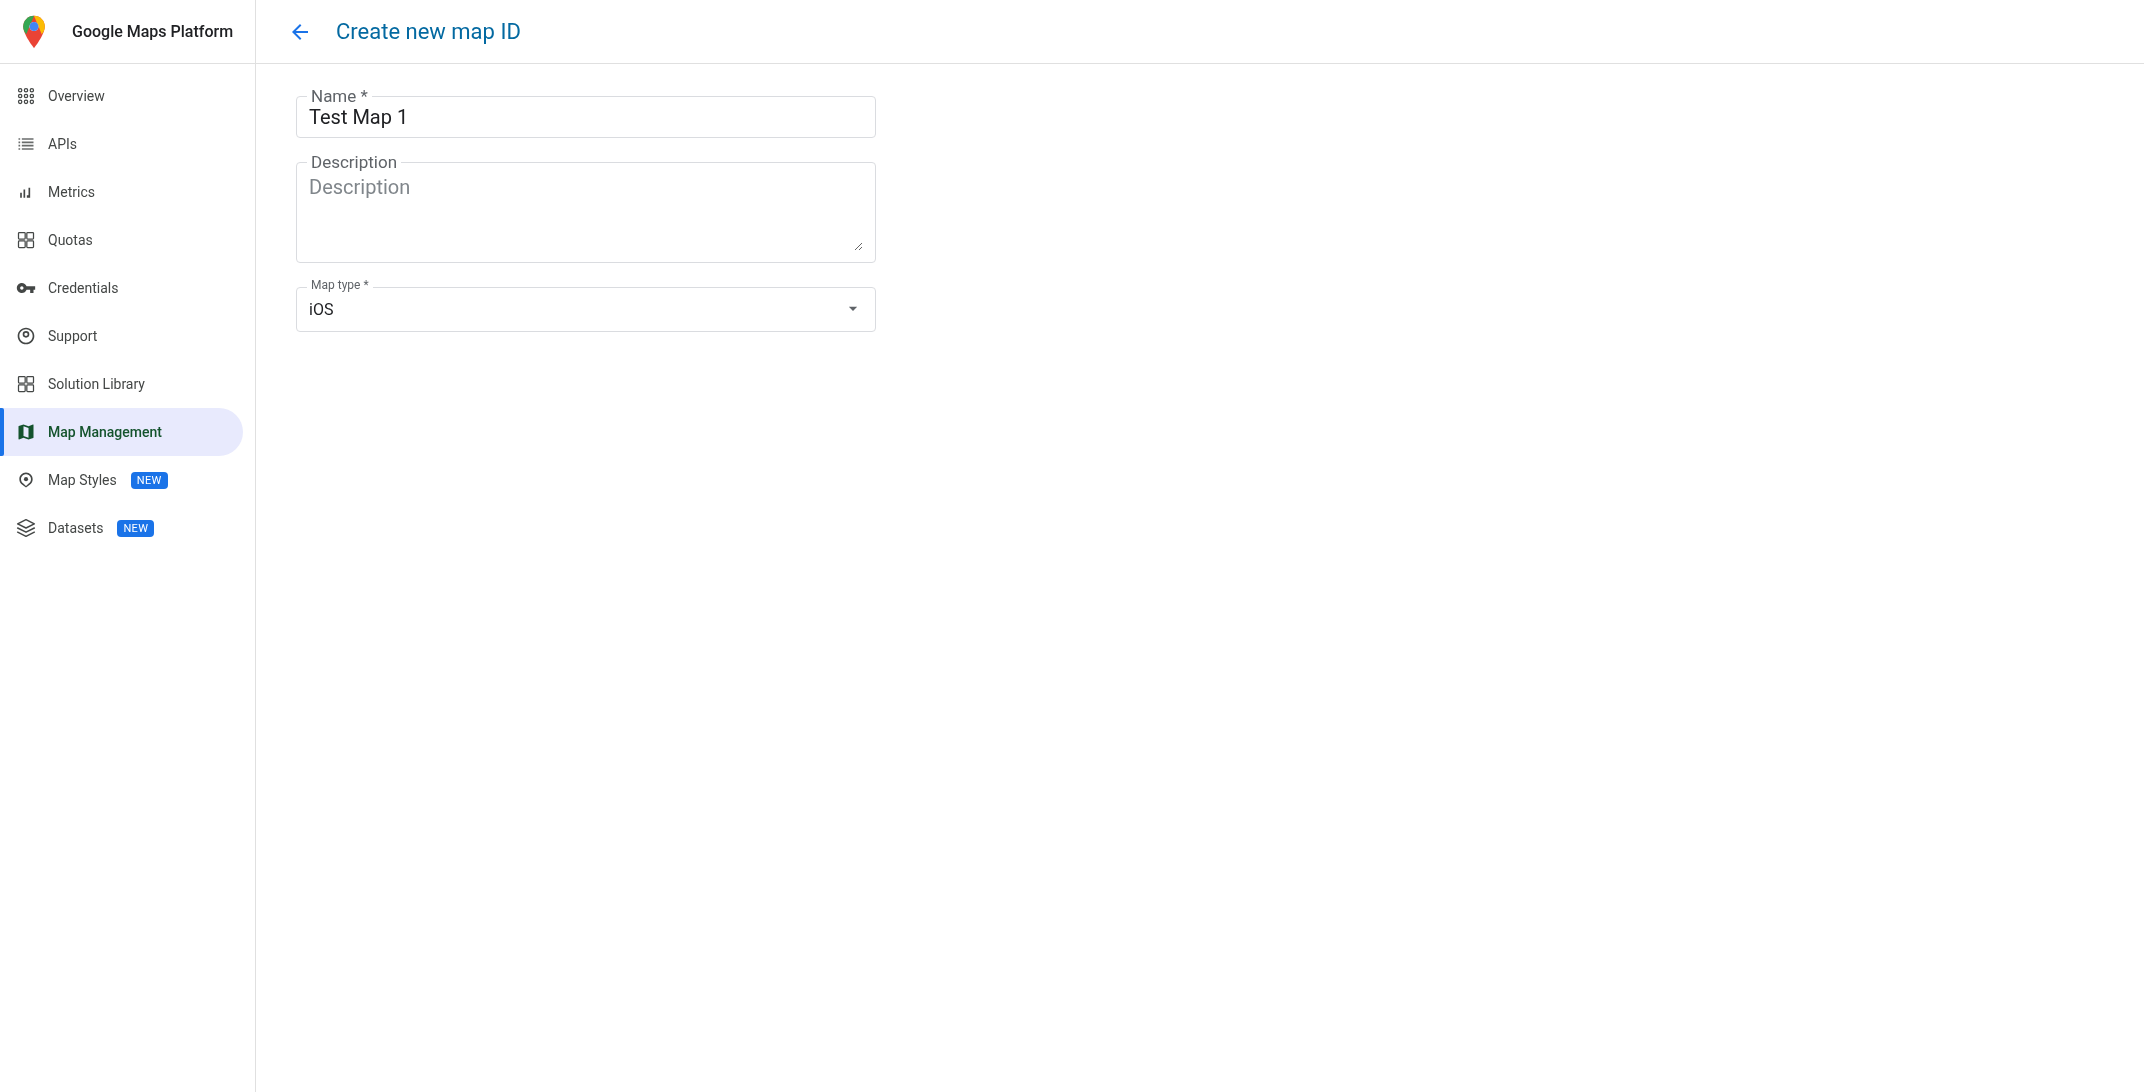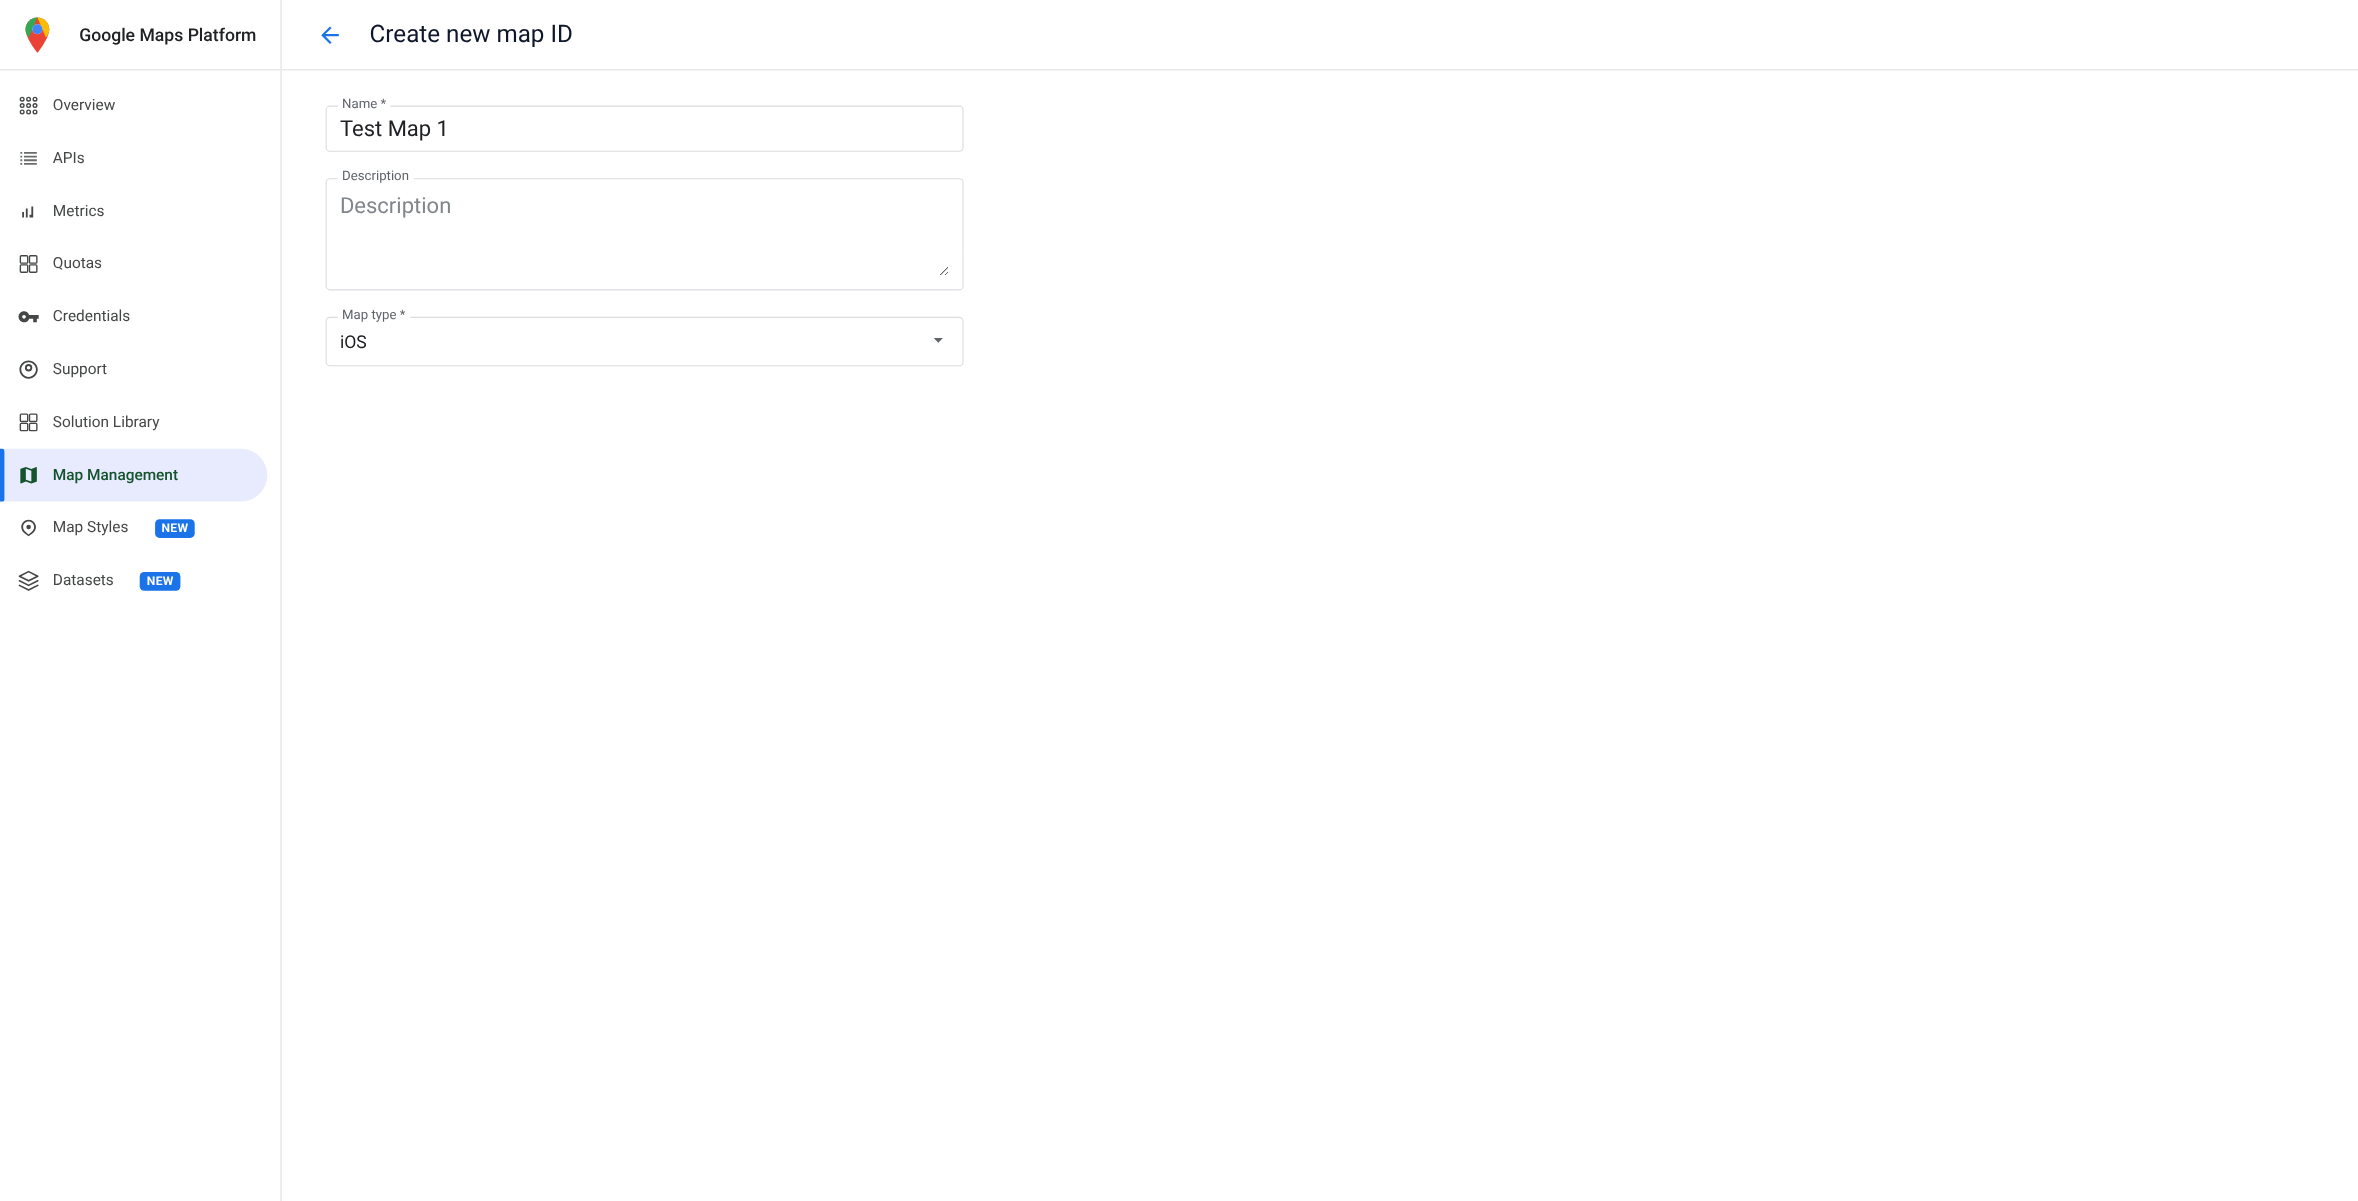--- a/index.html
+++ b/index.html
@@ -107,24 +107,24 @@
     }
 
     .nav-label {
       font-size: 14px;
     }
 
     .new-badge {
       background: #1a73e8;
       color: #fff;
       font-size: 11px;
-      font-weight: 700;
+      font-weight: 400;
       padding: 2px 6px;
       border-radius: 4px;
-      margin-left: 12px;
+      margin-left: 2px;
       letter-spacing: 0.3px;
     }
 
     
     .main {
       flex: 1;
       display: flex;
       flex-direction: column;
       overflow: hidden;
     }
@@ -147,21 +147,21 @@
       border-radius: 50%;
       cursor: pointer;
       color: #1a73e8;
       flex-shrink: 0;
       transition: background 0.15s;
     }
 
     .main-title {
       font-size: 22px;
       font-weight: 400;
-      color: #0f172a;
+      color: #0369a1;
     }
 
     .content-area {
       flex: 1;
       padding: 32px 40px;
       overflow-y: auto;
     }
 
     .form-group {
       margin-bottom: 24px;
@@ -176,21 +176,21 @@
       background: #fff;
       transition: border-color 0.15s;
     }
 
     .field-label {
       position: absolute;
       top: -9px;
       left: 10px;
       background: #fff;
       padding: 0 4px;
-      font-size: 12px;
+      font-size: 17px;
       color: #5f6368;
       line-height: 1;
     }
 
     .field-wrapper input,
     .field-wrapper textarea {
       width: 100%;
       border: none;
       outline: none;
       font-size: 20px;

